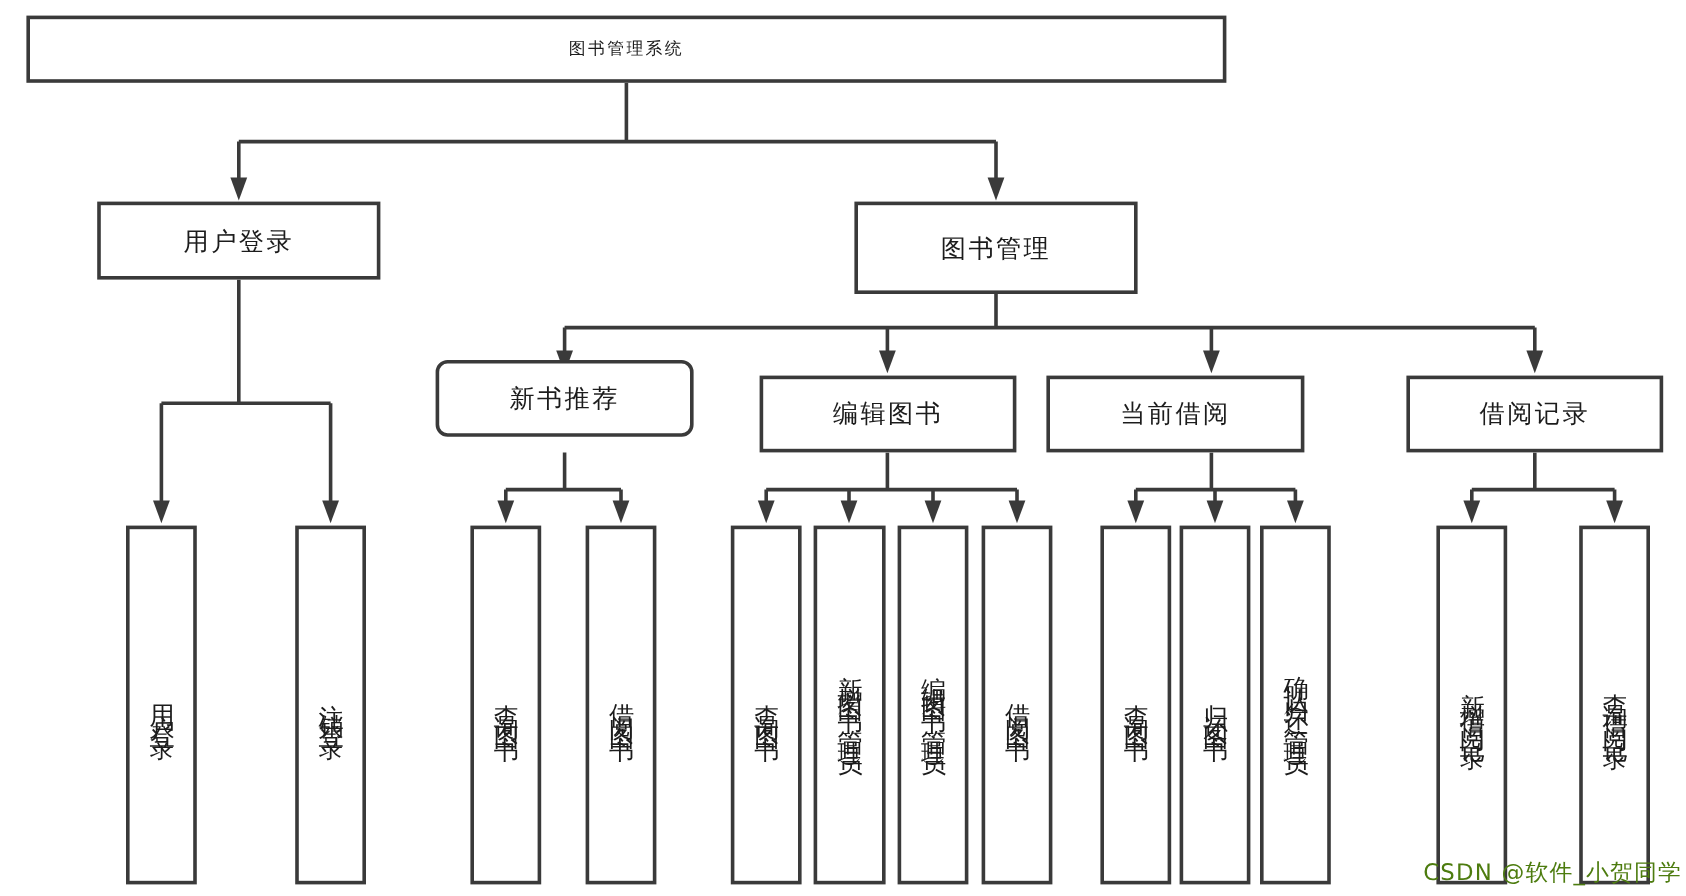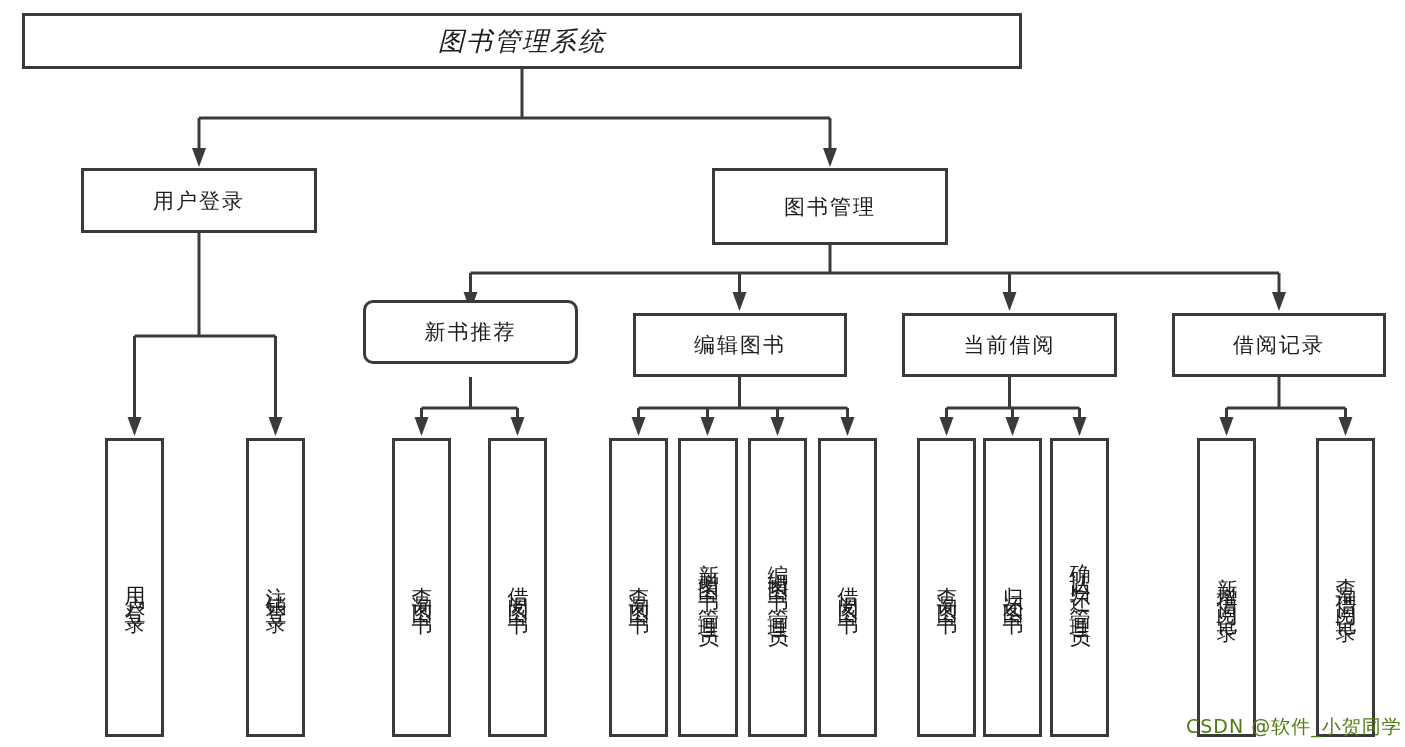--- a/index.html
+++ b/index.html
@@ -32,21 +32,21 @@
     display: flex;
     align-items: center;
     justify-content: center;
     text-align: center;
   }
   .h-label {
     font-size: 21px;
     letter-spacing: 2px;
     white-space: nowrap;
   }
-  .root .h-label { font-size: 26px; font-style: italic; }
+  .root .h-label { font-size: 14px; }
   .leaf span {
     writing-mode: vertical-rl;
     text-orientation: mixed;
     font-size: 21px;
     letter-spacing: 9px;
     line-height: 1;
     white-space: nowrap;
   }
   .watermark {
     position: absolute;
@@ -106,21 +106,21 @@
   <div class="box" style="left:712px; top:168px; width:236px; height:77px;">
     <span class="h-label">图书管理</span>
   </div>
 
   <div class="box" style="left:363px; top:300px; width:215px; height:64px;border-radius:10px;">
     <span class="h-label">新书推荐</span>
   </div>
   <div class="box" style="left:633px; top:313px; width:214px; height:64px;">
     <span class="h-label">编辑图书</span>
   </div>
-  <div class="box" style="left:902px; top:313px; width:215px; height:64px;">
+  <div class="box" style="left:872px; top:313px; width:215px; height:64px;">
     <span class="h-label">当前借阅</span>
   </div>
   <div class="box" style="left:1172px; top:313px; width:214px; height:64px;">
     <span class="h-label">借阅记录</span>
   </div>
 
   <div class="box leaf" style="left:105px; top:438px; width:59px; height:299px;">
     <span>用户登录</span>
   </div>
   <div class="box leaf" style="left:246px; top:438px; width:59px; height:299px;">

